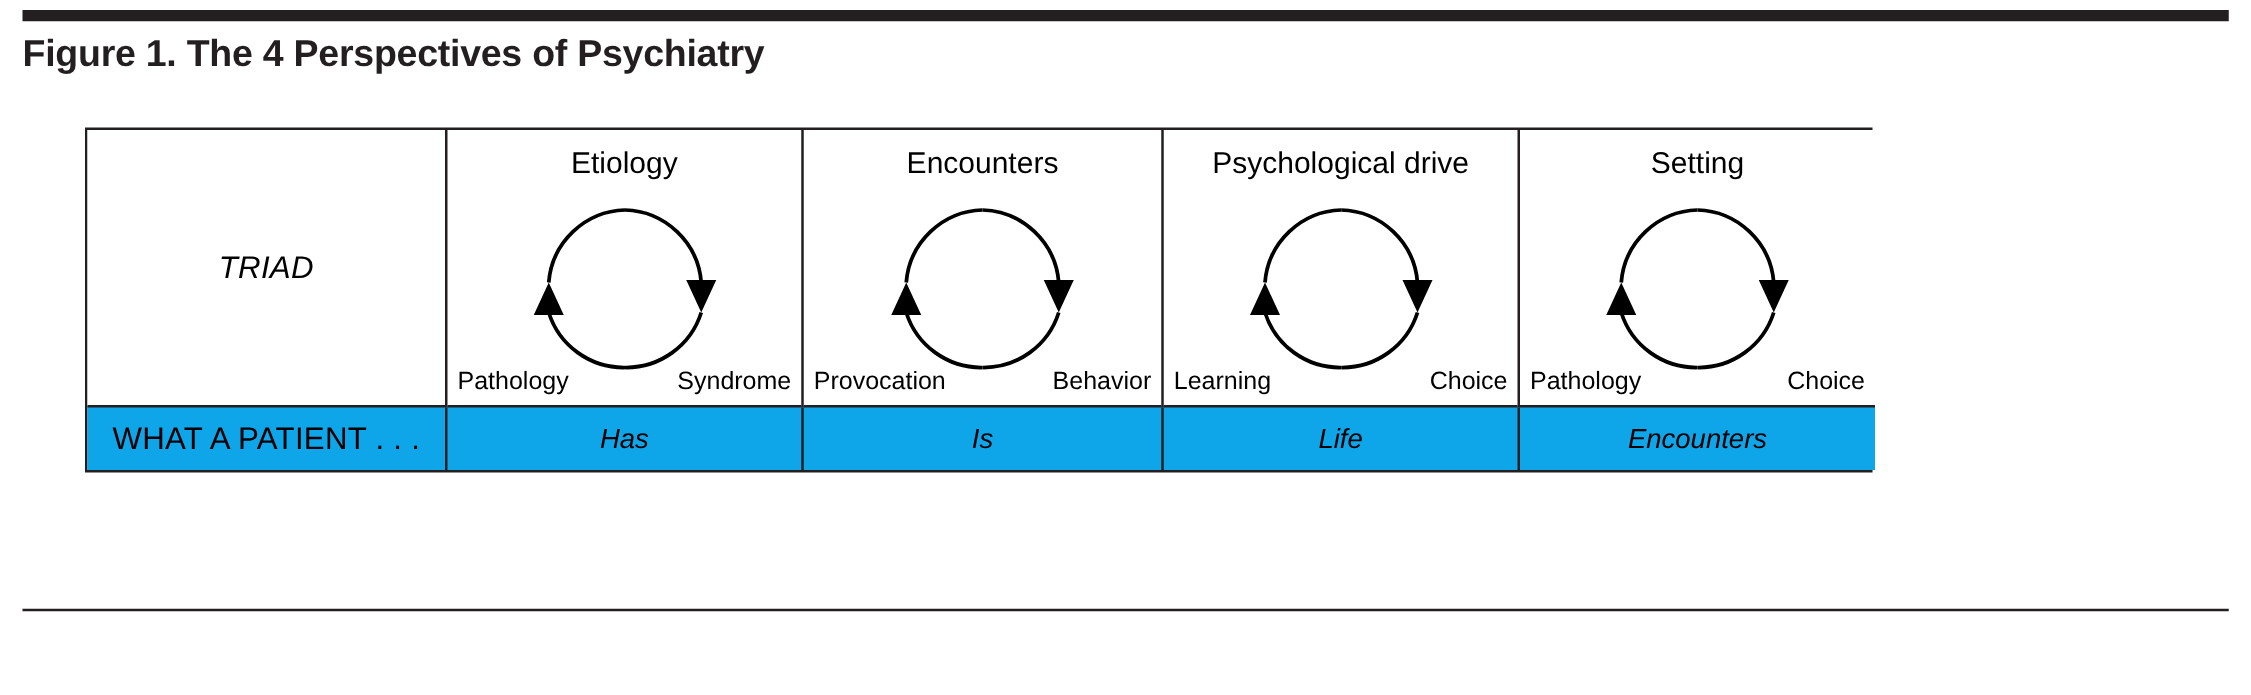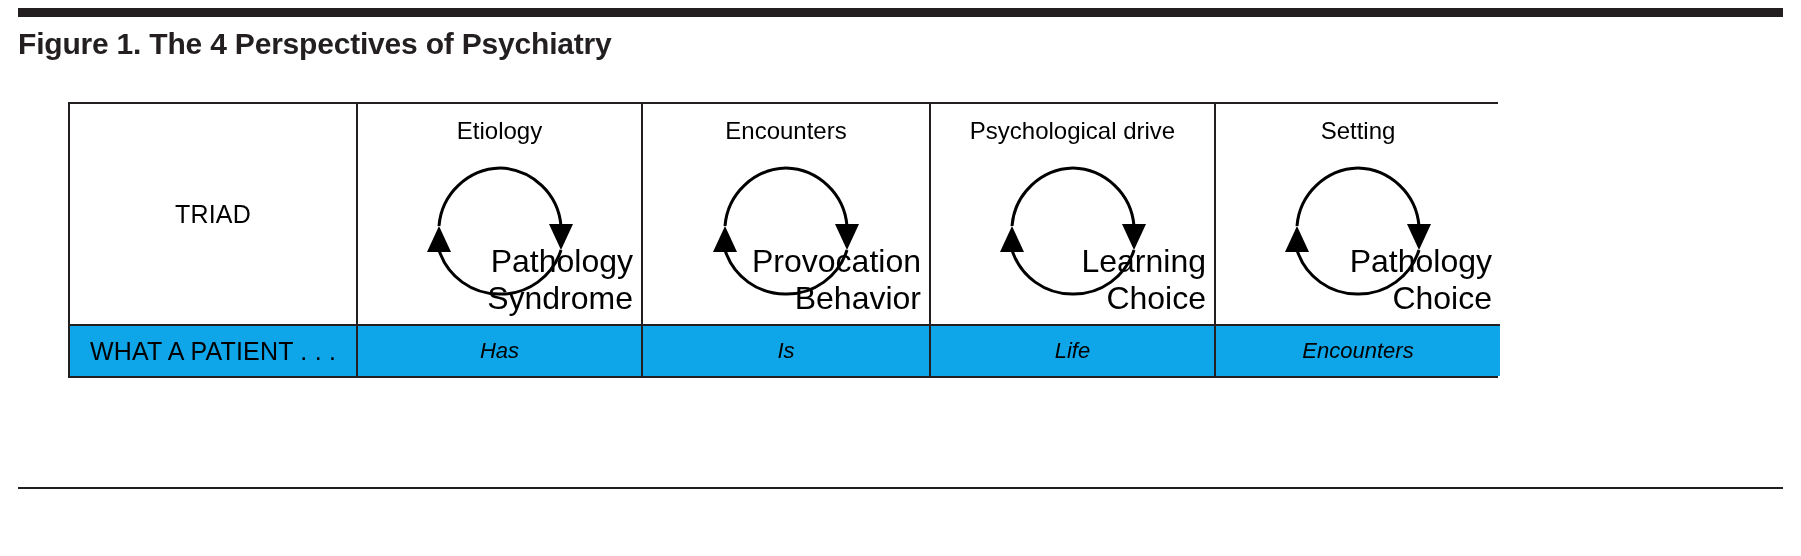--- a/index.html
+++ b/index.html
@@ -98,20 +98,21 @@
   }
   .foot-label-italic {
     font-size: 22px;
     font-style: italic;
     font-weight: normal;
   }
   .triad-label {
     font-size: 25px;
     font-weight: normal;
     letter-spacing: 0.2px;
+    font-style: italic;
   }
 
   
   .triad {
     position: relative;
     width: 100%;
     height: 210px;
   }
   .triad .top-word {
     position: absolute;
@@ -131,23 +132,22 @@
   .triad .bottom-row {
     position: absolute;
     left: 0;
     right: 0;
     bottom: 2px;
     display: flex;
     justify-content: space-between;
     align-items: flex-end;
     padding: 0 8px;
     box-sizing: border-box;
-    font-size: 32px;
+    font-size: 20px;
     white-space: nowrap;
-    flex-direction: column;
   }
   .triad .bottom-row span { display: block; }
 
   
   .bottom-rule {
     position: absolute;
     left: 18px;
     top: 487px;
     width: 1765px;
     height: 2px;

